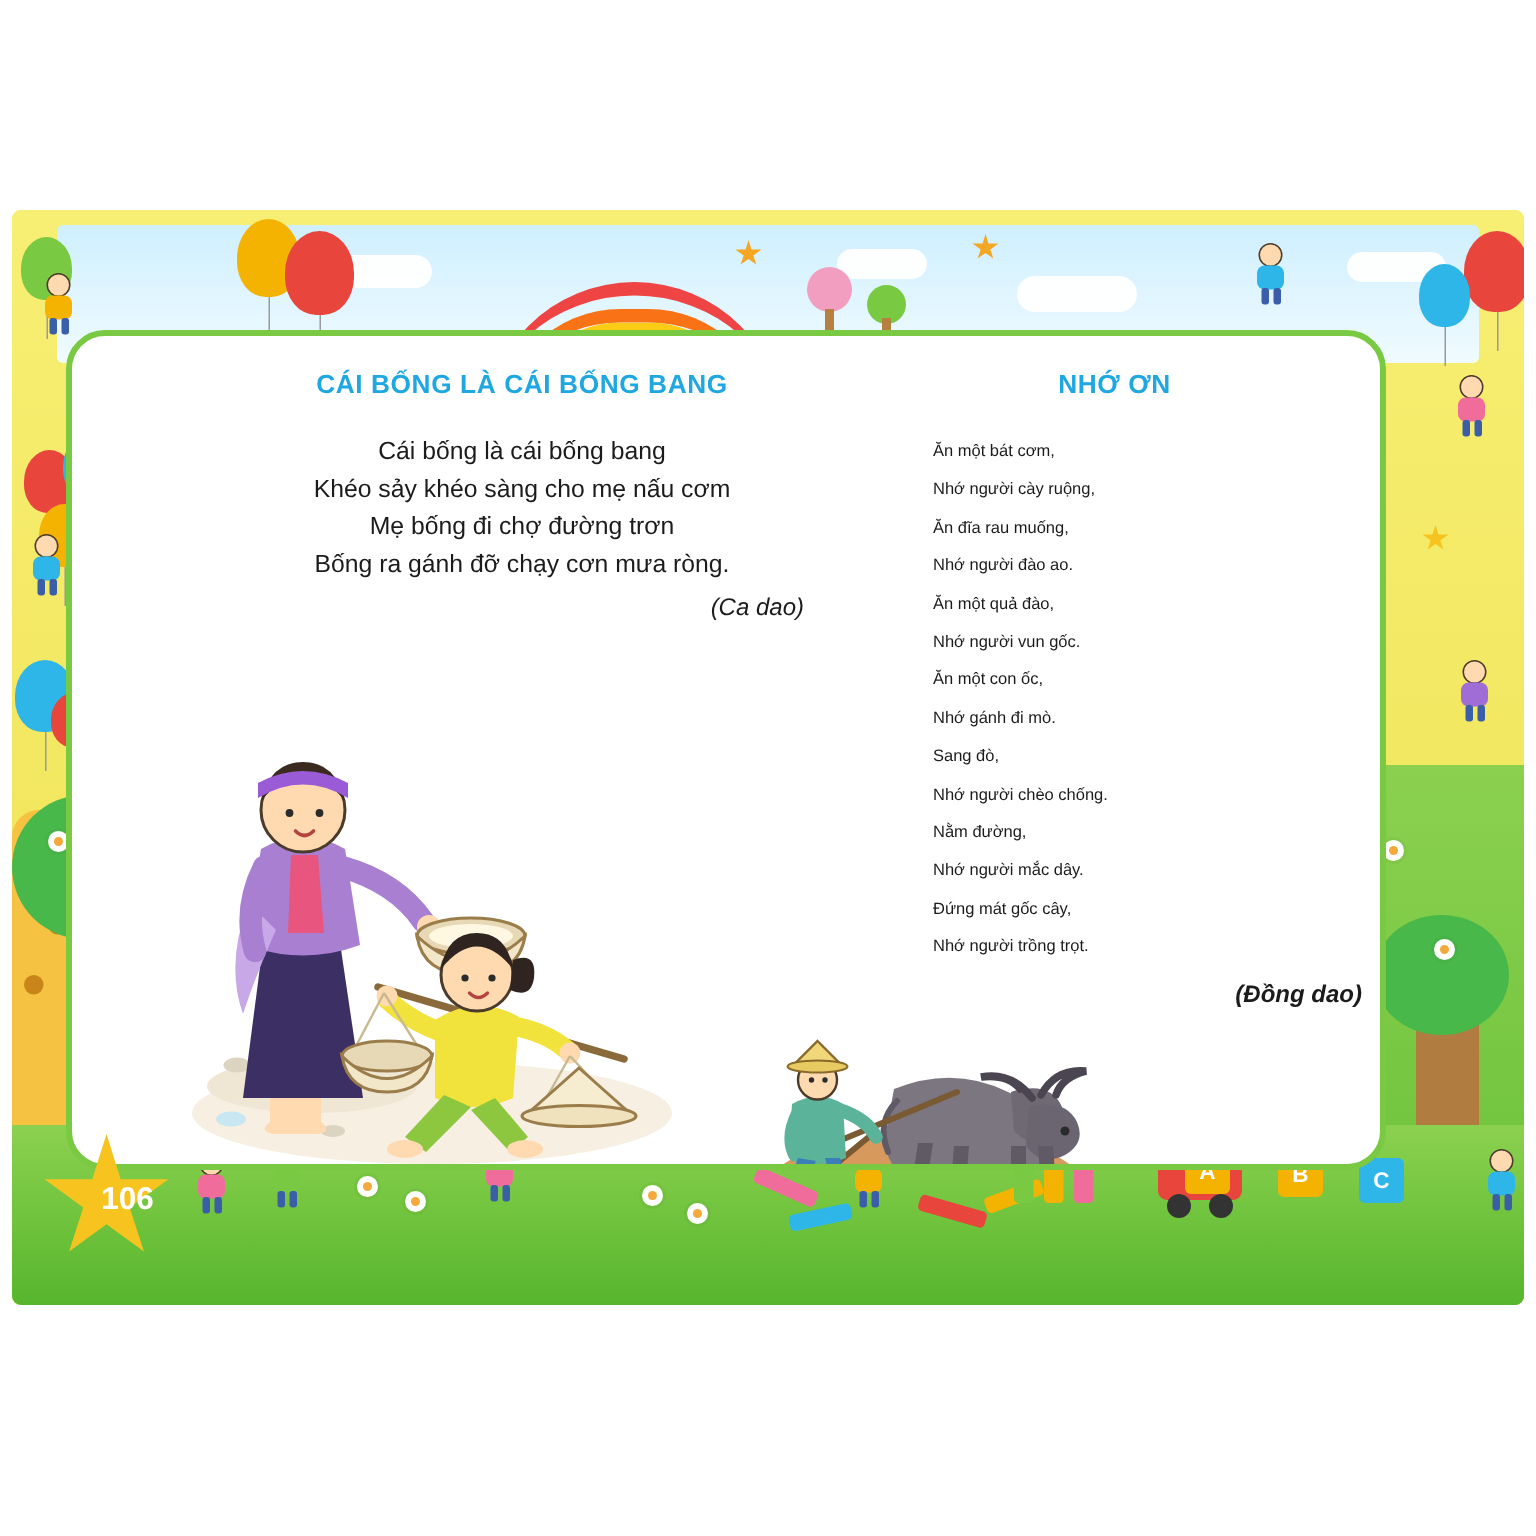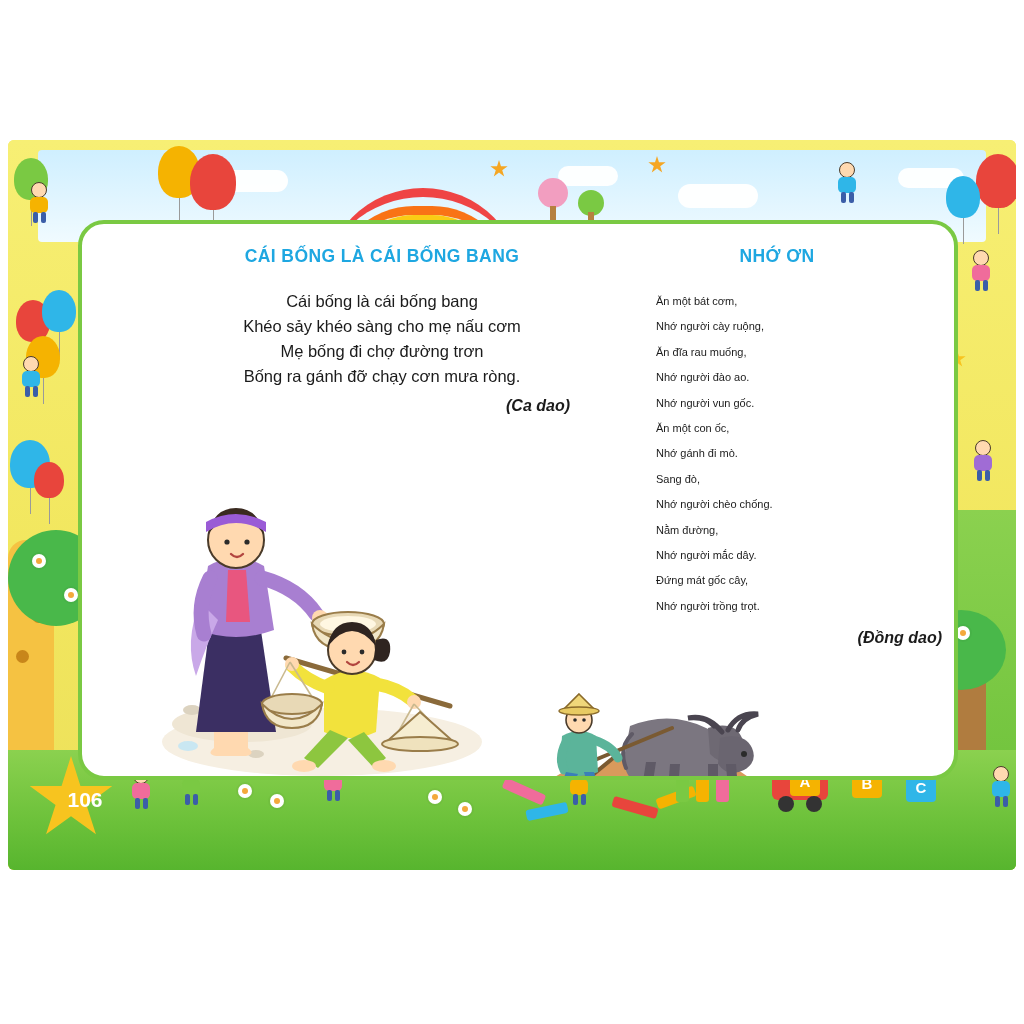--- a/index.html
+++ b/index.html
@@ -102,21 +102,21 @@
     right: 0;
     top: 370px;
     width: 130px;
     height: 360px;
     background: linear-gradient(180deg,#8bd14f 0%, #68bf37 100%);
   }
 
   
   .content-card {
     position: absolute;
-    left: 70px;
+    left: 36px;
     top: 80px;
     width: 880px;
     height: 560px;
     background: #ffffff;
     border: 4px solid #7ac943;
     border-radius: 26px;
     box-sizing: border-box;
     overflow: hidden;
   }
 
@@ -167,21 +167,20 @@
     white-space: pre;
     padding-left: 4px;
   }
   .attrib {
     font-style: italic;
     font-size: 16px;
     color: #1b1b1b;
     margin-top: 8px;
     text-align: right;
     padding-right: 12px;
-    font-weight: bold;
   }
   .attrib-right {
     font-style: italic;
     font-size: 16px;
     color: #1b1b1b;
     margin-top: 10px;
     text-align: right;
     padding-right: 0px;
     font-weight: bold;
   }
@@ -488,20 +487,21 @@
         <div class="poem-line">Bống ra gánh đỡ chạy cơn mưa ròng.</div>
         <div class="attrib">(Ca dao)</div>
       </div>
 
       <div class="col-right">
         <div class="poem-title-right">NHỚ ƠN</div>
         <div class="poem-line-right">Ăn một bát cơm,</div>
         <div class="poem-line-right">Nhớ người cày ruộng,</div>
         <div class="poem-line-right">Ăn đĩa rau muống,</div>
         <div class="poem-line-right">Nhớ người đào ao.</div>
+        <div class="poem-line-right">Ăn một quả đào,</div>
         <div class="poem-line-right">Nhớ người vun gốc.</div>
         <div class="poem-line-right">Ăn một con ốc,</div>
         <div class="poem-line-right">Nhớ gánh đi mò.</div>
         <div class="poem-line-right">Sang đò,</div>
         <div class="poem-line-right">Nhớ người chèo chống.</div>
         <div class="poem-line-right">Nằm đường,</div>
         <div class="poem-line-right">Nhớ người mắc dây.</div>
         <div class="poem-line-right">Đứng mát gốc cây,</div>
         <div class="poem-line-right">Nhớ người trồng trọt.</div>
         <div class="attrib-right">(Đồng dao)</div>

